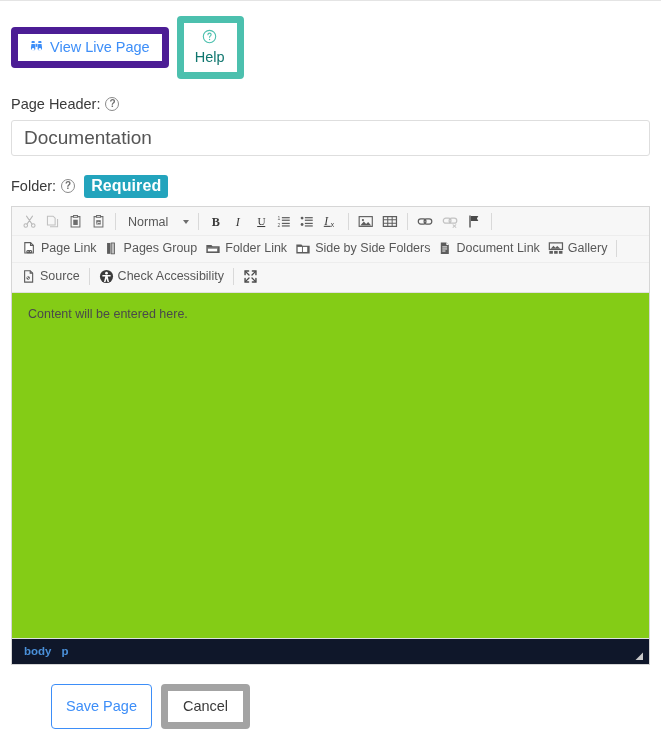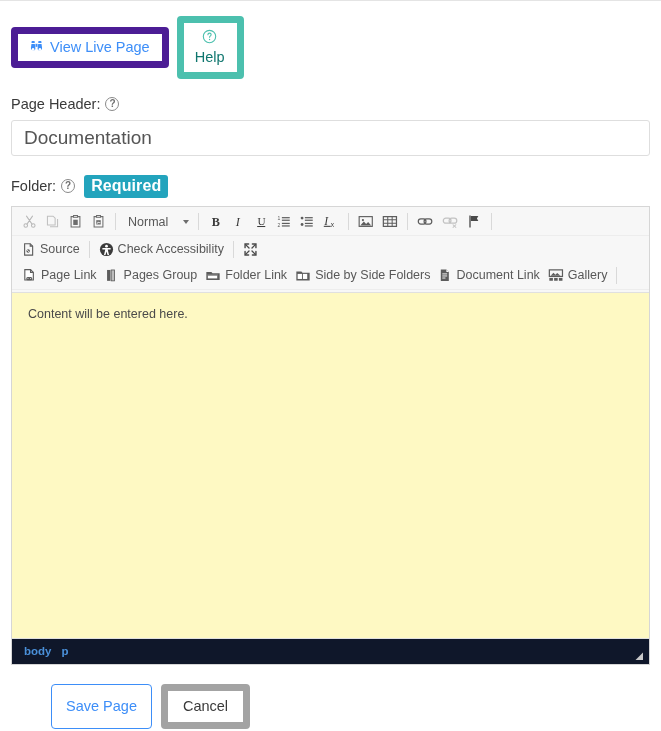--- a/index.html
+++ b/index.html
@@ -145,21 +145,21 @@
   }
   .combo .caret {
     width: 0; height: 0;
     border-left: 3.5px solid transparent;
     border-right: 3.5px solid transparent;
     border-top: 4px solid #6d6d6d;
     margin-left: 14px;
   }
   .content-area {
     height: 345px;
-    background: #fef9c3;
+    background: #84cc16;
     padding: 14px 16px;
     font-family: "Liberation Sans", sans-serif;
     font-size: 12.5px;
     color: #4a4a4a;
     overflow: hidden;
   }
   .content-area p { margin: 0; }
   .statusbar {
     border-top: 1px solid #e0e0e0;
     background: #0f172a;
@@ -387,56 +387,20 @@
         <span class="tb-item">
           <svg width="15" height="15" viewBox="0 0 16 16">
             <rect x="2.5" y="1.6" width="1.4" height="12.8" fill="#4a4a4a"></rect>
             <path d="M4.1 2.2h8.0l-1.5 2.6 1.5 2.6h-8z" fill="#4a4a4a"></path>
           </svg>
         </span>
 
         <span class="sep"></span>
       </div>
 
-      <div class="tb-row r3">
-        <span class="tb-item">
-          <span>
-            <svg width="14" height="15" viewBox="0 0 15 16" fill="none" stroke="#5d5d5d" stroke-width="1.2">
-              <path d="M2.8 1.8h6.0l2.6 2.6v9.6H2.8z"></path>
-              <path d="M8.8 1.8v2.6h2.6"></path>
-              <circle cx="6.6" cy="9.6" r="1.9" fill="#5d5d5d" stroke="none"></circle>
-              <path d="M5.0 8.0l3.2 3.2" stroke="#fff" stroke-width=".9"></path>
-            </svg>
-          </span>
-          <span>Source</span>
-        </span>
-
-        <span class="sep"></span>
-
-        <span class="tb-item">
-          <span>
-            <svg width="15" height="15" viewBox="0 0 16 16">
-              <circle cx="8" cy="8" r="7" fill="#3b3b3b"></circle>
-              <circle cx="8" cy="4.4" r="1.45" fill="#ffffff"></circle>
-              <path d="M3.6 6.4h8.8v1.5H9.3l1.4 6.0H9.1L8 10.2 6.9 13.9H5.3l1.4-6.0H3.6z" fill="#ffffff"></path>
-            </svg>
-          </span>
-          <span>Check Accessibility</span>
-        </span>
-
-        <span class="sep"></span>
-
-        <span class="tb-item">
-          <svg width="15" height="15" viewBox="0 0 16 16" fill="none" stroke="#4a4a4a" stroke-width="1.5" stroke-linecap="round">
-            <path d="M2.2 6.0V2.2h3.8M10.0 2.2h3.8v3.8M13.8 10.0v3.8h-3.8M6.0 13.8H2.2v-3.8"></path>
-            <path d="M2.8 2.8l3.6 3.6M13.2 2.8l-3.6 3.6M13.2 13.2l-3.6-3.6M2.8 13.2l3.6-3.6" stroke-width="1.4"></path>
-          </svg>
-        </span>
-      </div>
-
       <div class="tb-row r2">
         <span class="tb-item">
           <span>
             <svg width="15" height="15" viewBox="0 0 16 16" fill="none" stroke="#5d5d5d" stroke-width="1.2">
               <path d="M3.0 1.7h6.1l3.0 3.0v8.1H3.0z" fill="#fff"></path>
               <path d="M9.1 1.7v3.0h3.0"></path>
               <rect x="5.1" y="10.3" width="3.0" height="2.1" rx="1.05"></rect>
               <rect x="7.4" y="10.3" width="3.0" height="2.1" rx="1.05"></rect>
             </svg>
           </span>
@@ -495,20 +459,56 @@
               <path d="M2.8 8.2l3.0-3.2 2.0 2.1 2.0-1.7 3.4 2.8z" fill="#5d5d5d"></path>
               <rect x="1.4" y="10.6" width="3.8" height="3.0" fill="#5d5d5d"></rect>
               <rect x="6.5" y="10.6" width="3.8" height="3.0" fill="#5d5d5d"></rect>
               <rect x="11.6" y="10.6" width="3.8" height="3.0" fill="#5d5d5d"></rect>
             </svg>
           </span>
           <span>Gallery</span>
         </span>
 
         <span class="sep"></span>
+      </div>
+
+      <div class="tb-row r3">
+        <span class="tb-item">
+          <span>
+            <svg width="14" height="15" viewBox="0 0 15 16" fill="none" stroke="#5d5d5d" stroke-width="1.2">
+              <path d="M2.8 1.8h6.0l2.6 2.6v9.6H2.8z"></path>
+              <path d="M8.8 1.8v2.6h2.6"></path>
+              <circle cx="6.6" cy="9.6" r="1.9" fill="#5d5d5d" stroke="none"></circle>
+              <path d="M5.0 8.0l3.2 3.2" stroke="#fff" stroke-width=".9"></path>
+            </svg>
+          </span>
+          <span>Source</span>
+        </span>
+
+        <span class="sep"></span>
+
+        <span class="tb-item">
+          <span>
+            <svg width="15" height="15" viewBox="0 0 16 16">
+              <circle cx="8" cy="8" r="7" fill="#3b3b3b"></circle>
+              <circle cx="8" cy="4.4" r="1.45" fill="#ffffff"></circle>
+              <path d="M3.6 6.4h8.8v1.5H9.3l1.4 6.0H9.1L8 10.2 6.9 13.9H5.3l1.4-6.0H3.6z" fill="#ffffff"></path>
+            </svg>
+          </span>
+          <span>Check Accessibility</span>
+        </span>
+
+        <span class="sep"></span>
+
+        <span class="tb-item">
+          <svg width="15" height="15" viewBox="0 0 16 16" fill="none" stroke="#4a4a4a" stroke-width="1.5" stroke-linecap="round">
+            <path d="M2.2 6.0V2.2h3.8M10.0 2.2h3.8v3.8M13.8 10.0v3.8h-3.8M6.0 13.8H2.2v-3.8"></path>
+            <path d="M2.8 2.8l3.6 3.6M13.2 2.8l-3.6 3.6M13.2 13.2l-3.6-3.6M2.8 13.2l3.6-3.6" stroke-width="1.4"></path>
+          </svg>
+        </span>
       </div>
     </div>
 
     <div class="content-area">
       <p>Content will be entered here.</p>
     </div>
 
     <div class="statusbar">
       <div class="elements-path">
         <span class="path-item">body</span>

